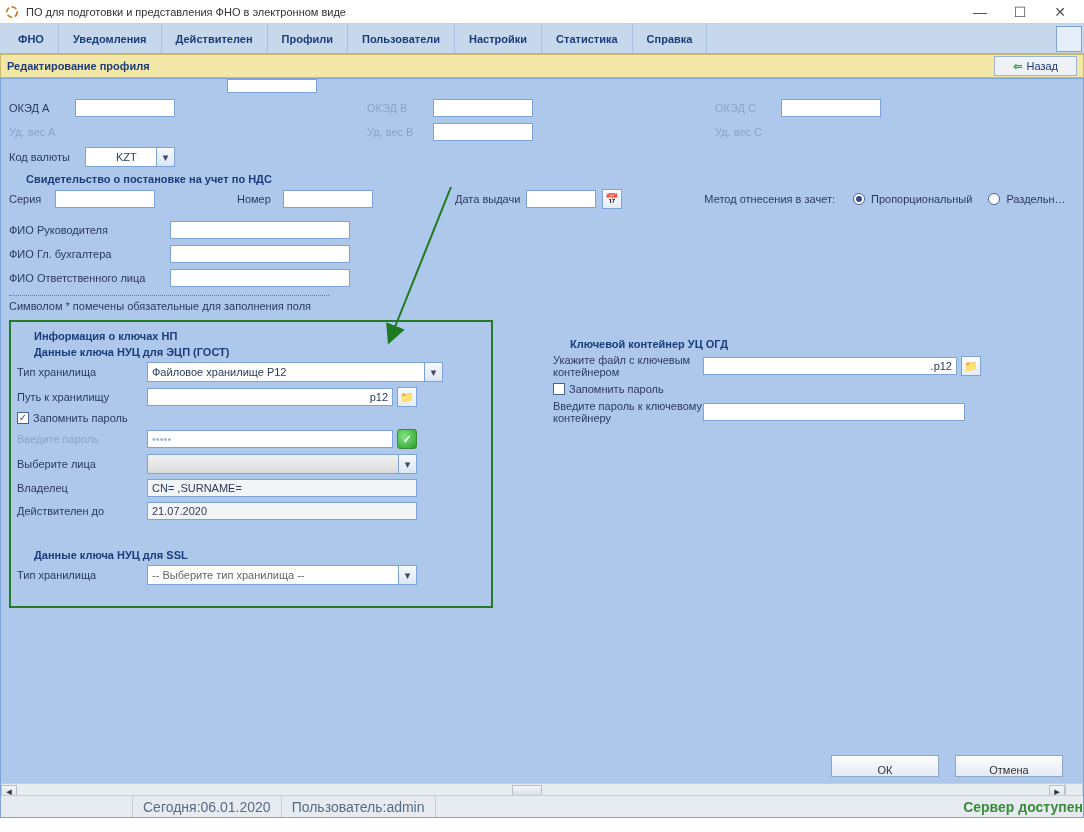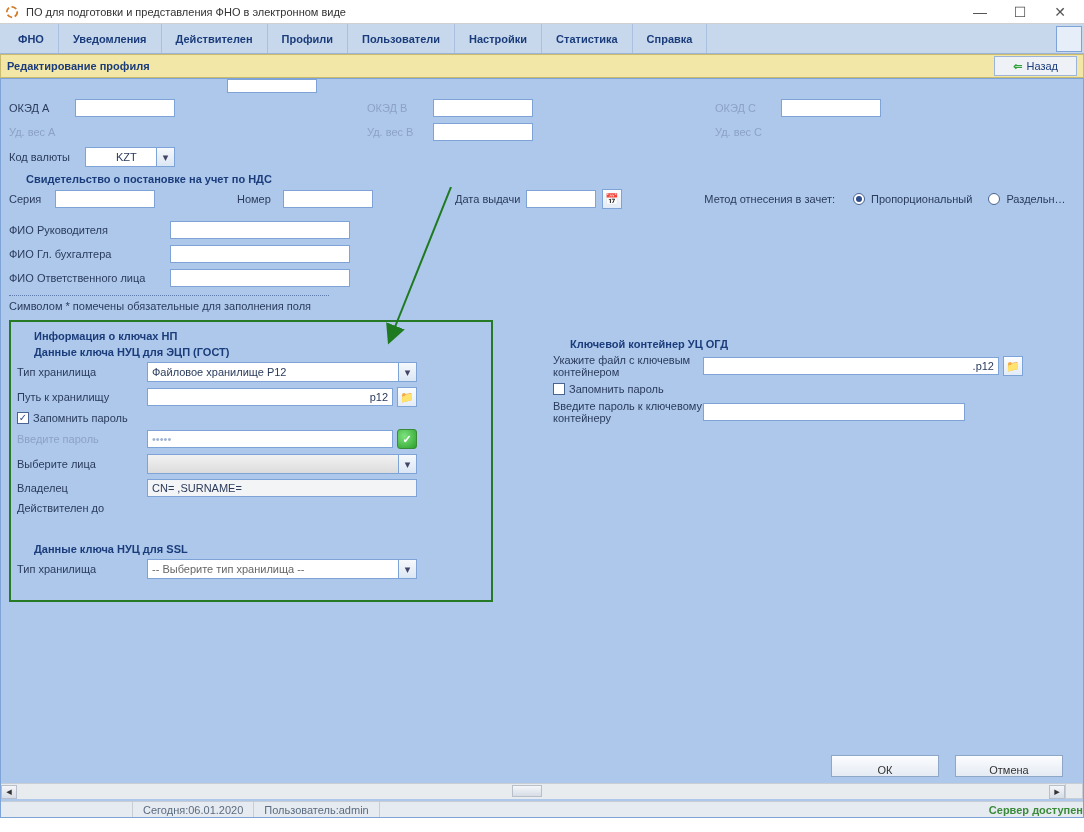--- a/index.html
+++ b/index.html
@@ -234,25 +234,25 @@
     border: 1px solid #b7bfca;
   }
   .vscroll-right-corner {
     position: absolute; right: 0; bottom: 18px; width: 18px; height: 16px;
     background: #e9ecef; border: 1px solid #c7cdd4;
   }
   
   .statusbar {
     position: absolute;
     left: 0; right: 0; bottom: 0;
-    height: 16px;
+    height: 22px;
     background: #e6ebf1;
     border-top: 1px solid #c7cdd4;
     display: flex; align-items: center;
-    font-size: 11px;
+    font-size: 14px;
     color: #5a6b7f;
   }
   .statusbar .seg {
     padding: 0 10px;
     border-right: 1px solid #c7cdd4;
     height: 100%; display: flex; align-items: center;
   }
   .statusbar .seg:first-child { width:132px; }
   .statusbar .server { margin-left: auto; padding-right: 0; color: #3a8a3a; font-weight: bold; }
   
@@ -371,21 +371,21 @@
     <div class="note">Символом * помечены обязательные для заполнения поля</div>
 
     <div class="split">
 
       <div class="left-pane">
         <div class="section-title" style="color:#1b3c7a;">Информация о ключах НП</div>
         <div class="section-title" style="color:#1b3c7a;">Данные ключа НУЦ для ЭЦП (ГОСТ)</div>
 
         <div class="kvrow">
           <span class="klabel">Тип хранилища</span>
-          <div class="select" style="width:270px;">
+          <div class="select" style="width:296px;">
             <span>Файловое хранилище P12</span>
             <span class="caret">▾</span>
           </div>
         </div>
 
         <div class="kvrow">
           <span class="klabel">Путь к хранилищу</span>
           <div class="textbox" style="width:246px; justify-content:flex-end;">
             <span>p12</span>
           </div>
@@ -422,38 +422,41 @@
 
         <div class="kvrow">
           <span class="klabel">Владелец</span>
           <div class="textbox" style="width:270px; background:#f3f4f5;">
             <span>CN=                          ,SURNAME=</span>
           </div>
         </div>
 
         <div class="kvrow">
           <span class="klabel">Действителен до</span>
+          <div class="textbox" style="width:270px; background:#f3f4f5;">
+            <span>21.07.2020</span>
+          </div>
         </div>
 
         <div style="height:20px;"></div>
         <div class="section-title">Данные ключа НУЦ для SSL</div>
         <div class="kvrow">
           <span class="klabel">Тип хранилища</span>
           <div class="select" style="width:270px;">
             <span style="color:#666;">-- Выберите тип хранилища --</span>
             <span class="caret">▾</span>
           </div>
         </div>
       </div>
 
       <div class="right-pane">
         <div class="section-title">Ключевой контейнер УЦ ОГД</div>
         <div class="kvrow">
           <span class="klabel" style="width:150px;">Укажите файл с ключевым контейнером</span>
-          <div class="textbox" style="width:296px; justify-content:flex-end;">
+          <div class="textbox" style="width:254px; justify-content:flex-end;">
             <span>.p12</span>
           </div>
           <span style="width:4px;"></span>
           <span class="iconbtn">
             <span>📁</span>
           </span>
         </div>
         <div class="kvrow">
           <span class="checkbox"></span>
           <span style="width:4px;"></span>

